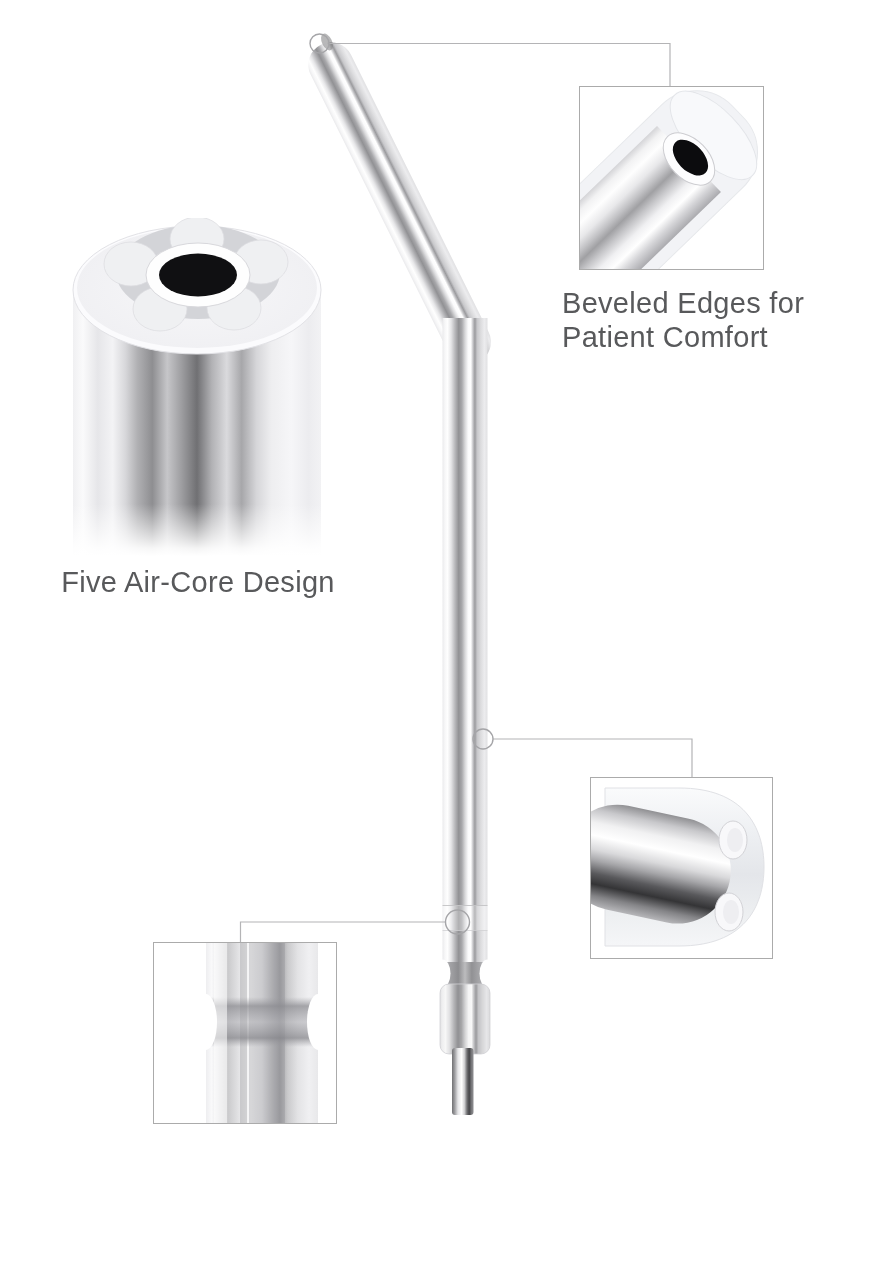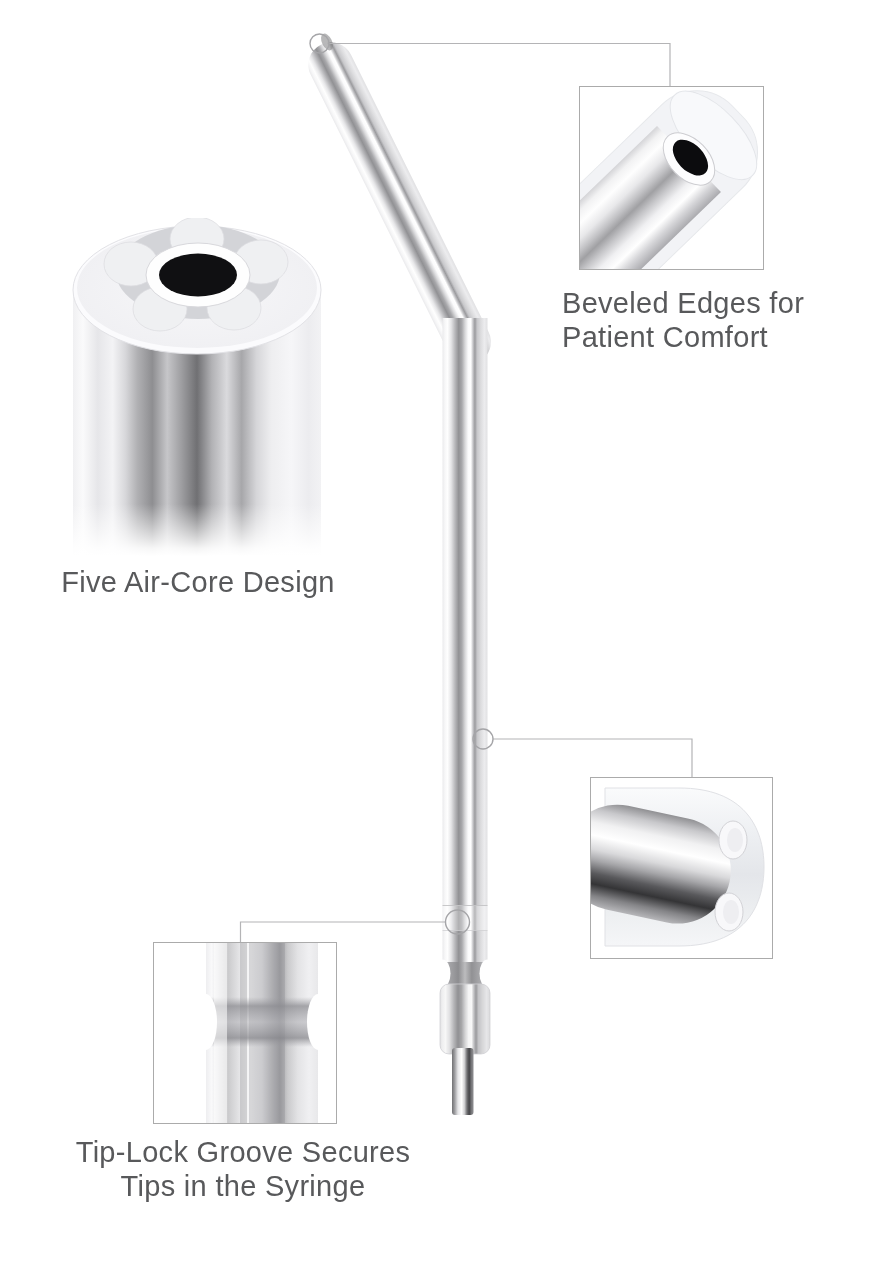--- a/index.html
+++ b/index.html
@@ -251,16 +251,14 @@
       <rect x="52" y="54" width="112" height="50" fill="url(#gWaistV)"></rect>
       <ellipse cx="52" cy="79" rx="11" ry="28" fill="#ffffff"></ellipse>
       <ellipse cx="164" cy="79" rx="11" ry="28" fill="#ffffff"></ellipse>
       <rect x="60" y="-4" width="13" height="190" fill="#ffffff" opacity="0.55"></rect>
     </svg>
   </div>
 
   <div class="label label-beveled">Beveled Edges for
 Patient Comfort</div>
   <div class="label label-five">Five Air-Core Design</div>
-  <div class="label label-tiplock">Tip-Lock Groove Secures
-Tips in the Syringe</div>
 
 </div>
 
 </body></html>

